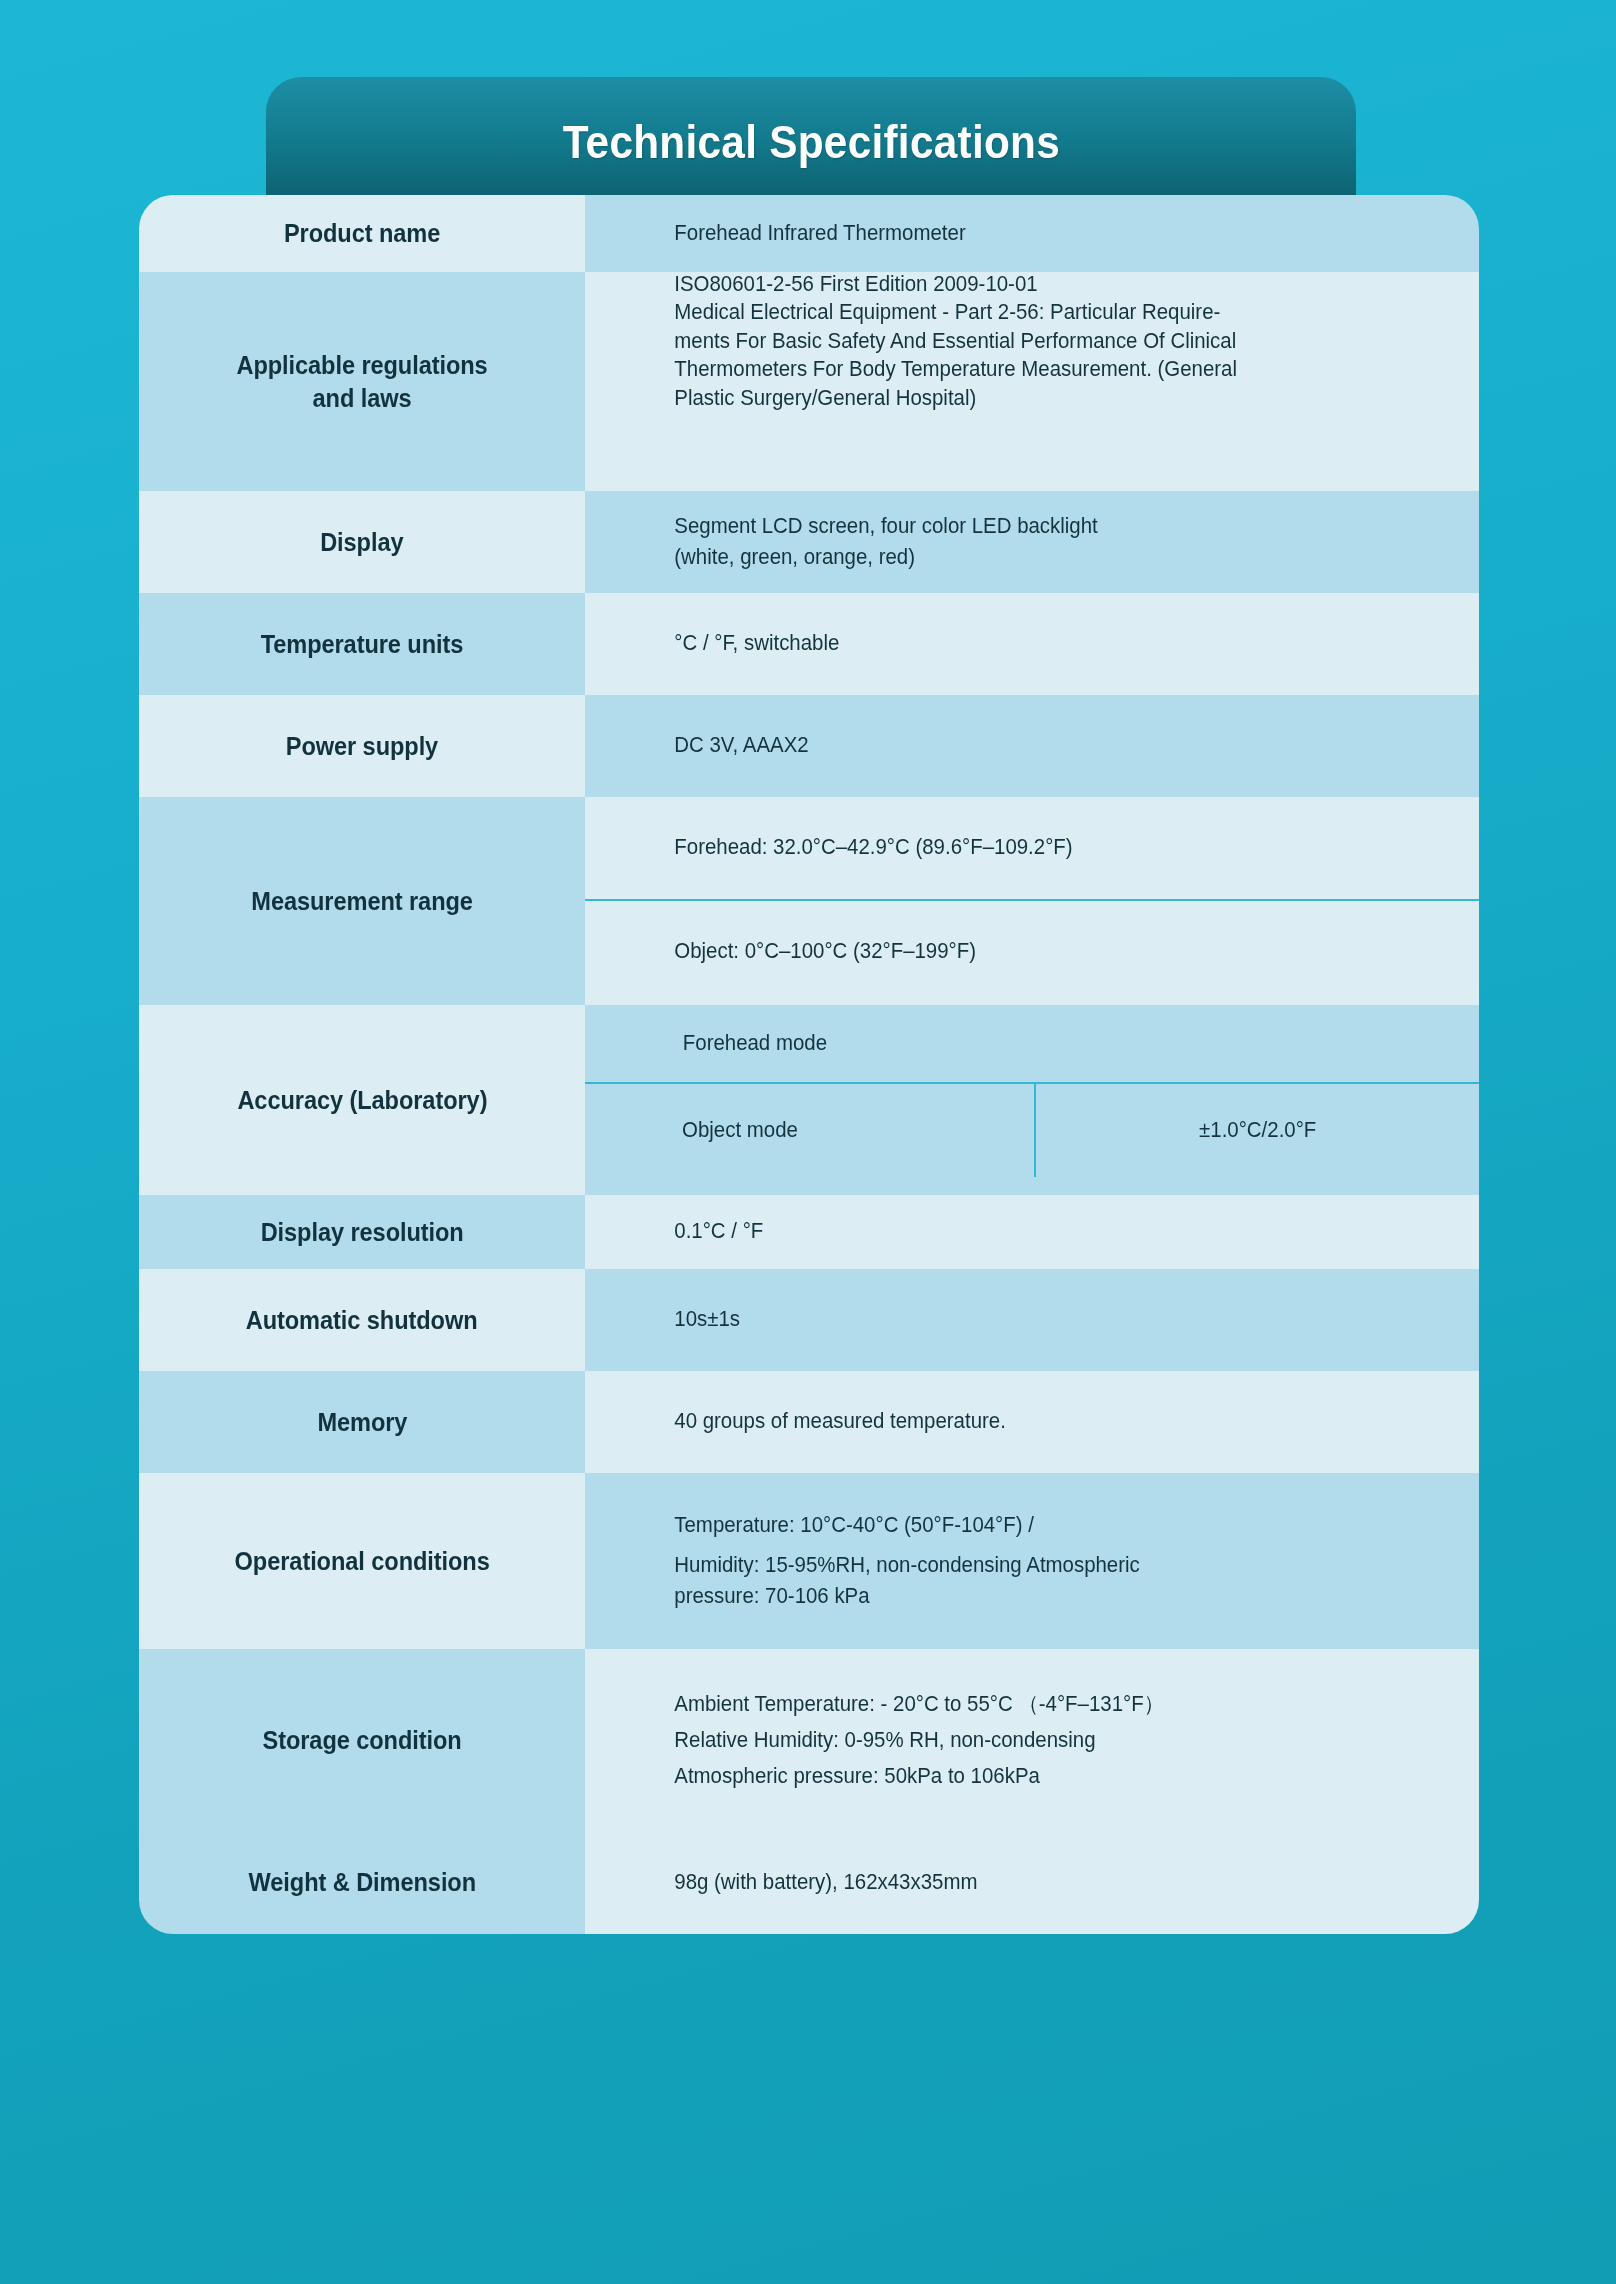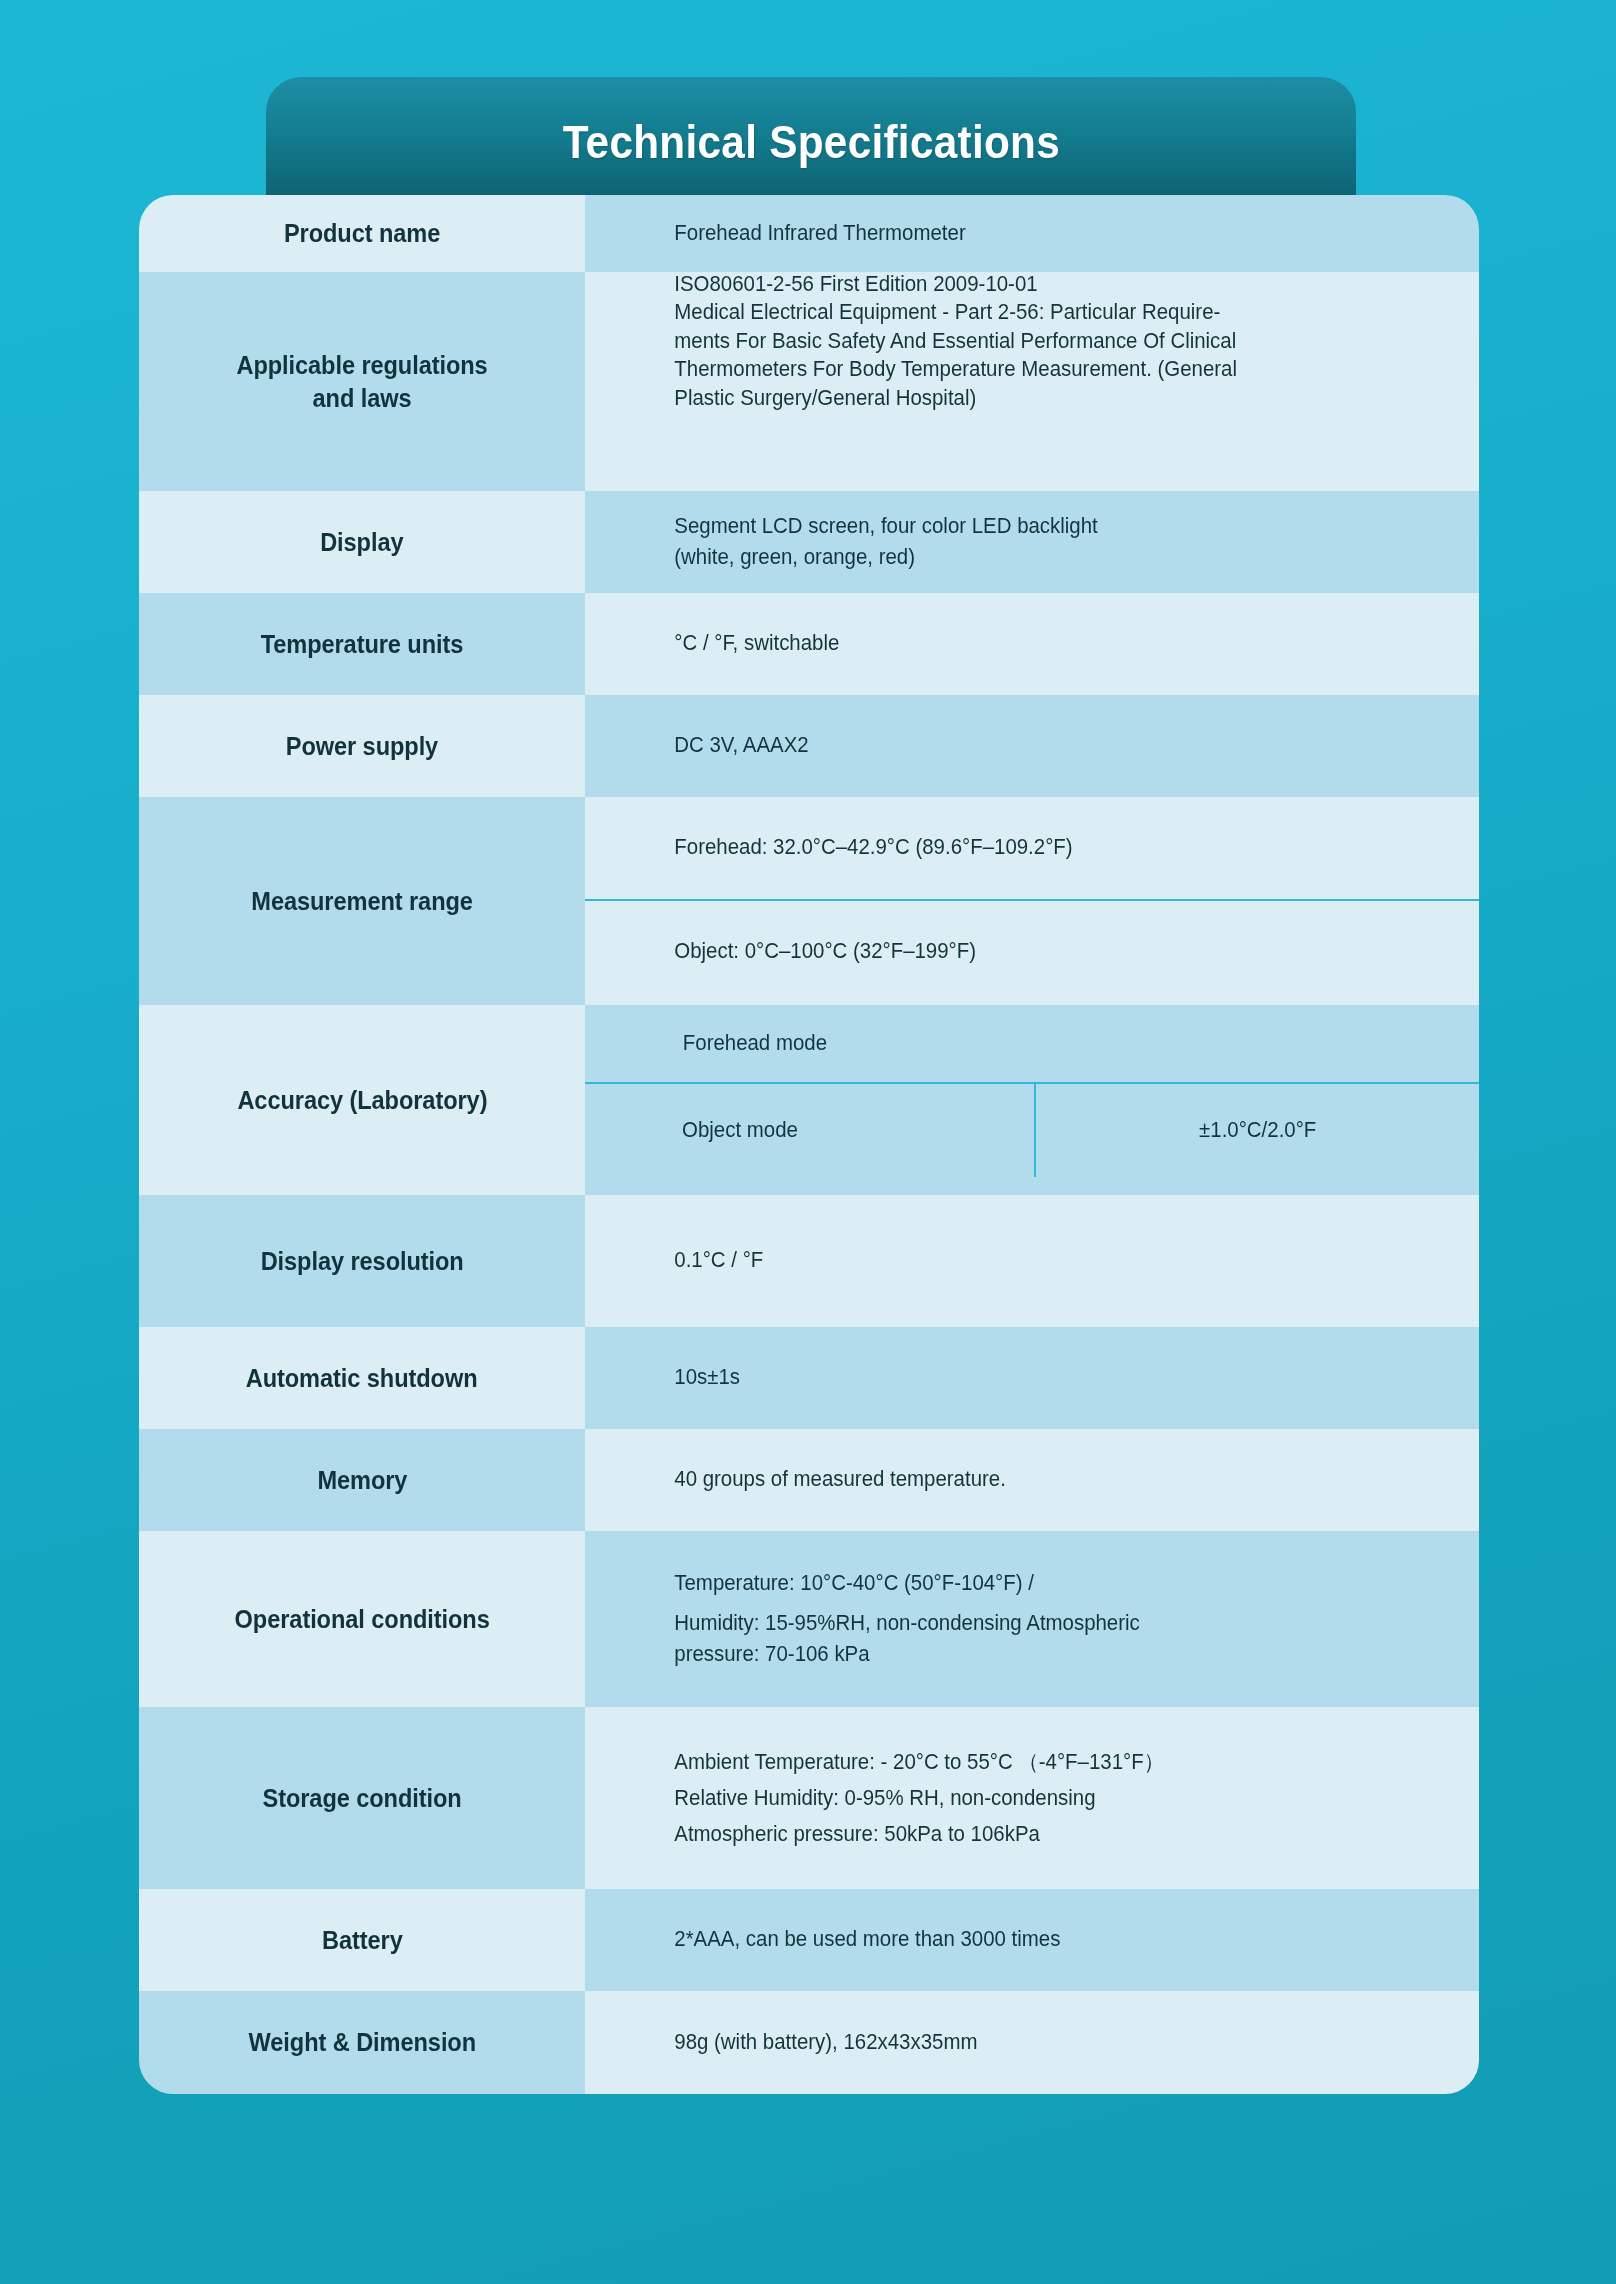--- a/index.html
+++ b/index.html
@@ -195,21 +195,21 @@
           <div class="sub-name">
             <span class="sub-txt">Object mode</span>
           </div>
           <div class="sub-val">
             <span class="sub-txt ctr">±1.0°C/2.0°F</span>
           </div>
         </div>
       </div>
     </div>
 
-    <div class="row" style="height:132px;">
+    <div class="row" style="height:74px;">
       <div class="label-cell sh-dark">
         <span class="ltxt">Display resolution</span>
       </div>
       <div class="value-cell sh-light">
         <div class="vtxt">
           <span class="ln">0.1°C / °F</span>
         </div>
       </div>
     </div>
 
@@ -255,30 +255,20 @@
       </div>
       <div class="value-cell sh-light">
         <div class="vtxt" style="line-height:1.68;">
           <span class="ln">Ambient Temperature: - 20°C to 55°C （-4°F–131°F）</span>
           <span class="ln">Relative Humidity: 0-95% RH, non-condensing</span>
           <span class="ln">Atmospheric pressure: 50kPa to 106kPa</span>
         </div>
       </div>
     </div>
 
-    <div class="row" style="height:102px;">
-      <div class="label-cell sh-light">
-        <span class="ltxt">Battery</span>
-      </div>
-      <div class="value-cell sh-dark">
-        <div class="vtxt">
-          <span class="ln">2*AAA, can be used more than 3000 times</span>
-        </div>
-      </div>
-    </div>
 
     <div class="row" style="height:103px;">
       <div class="label-cell sh-dark">
         <span class="ltxt">Weight &amp; Dimension</span>
       </div>
       <div class="value-cell sh-light">
         <div class="vtxt">
           <span class="ln">98g (with battery), 162x43x35mm</span>
         </div>
       </div>

